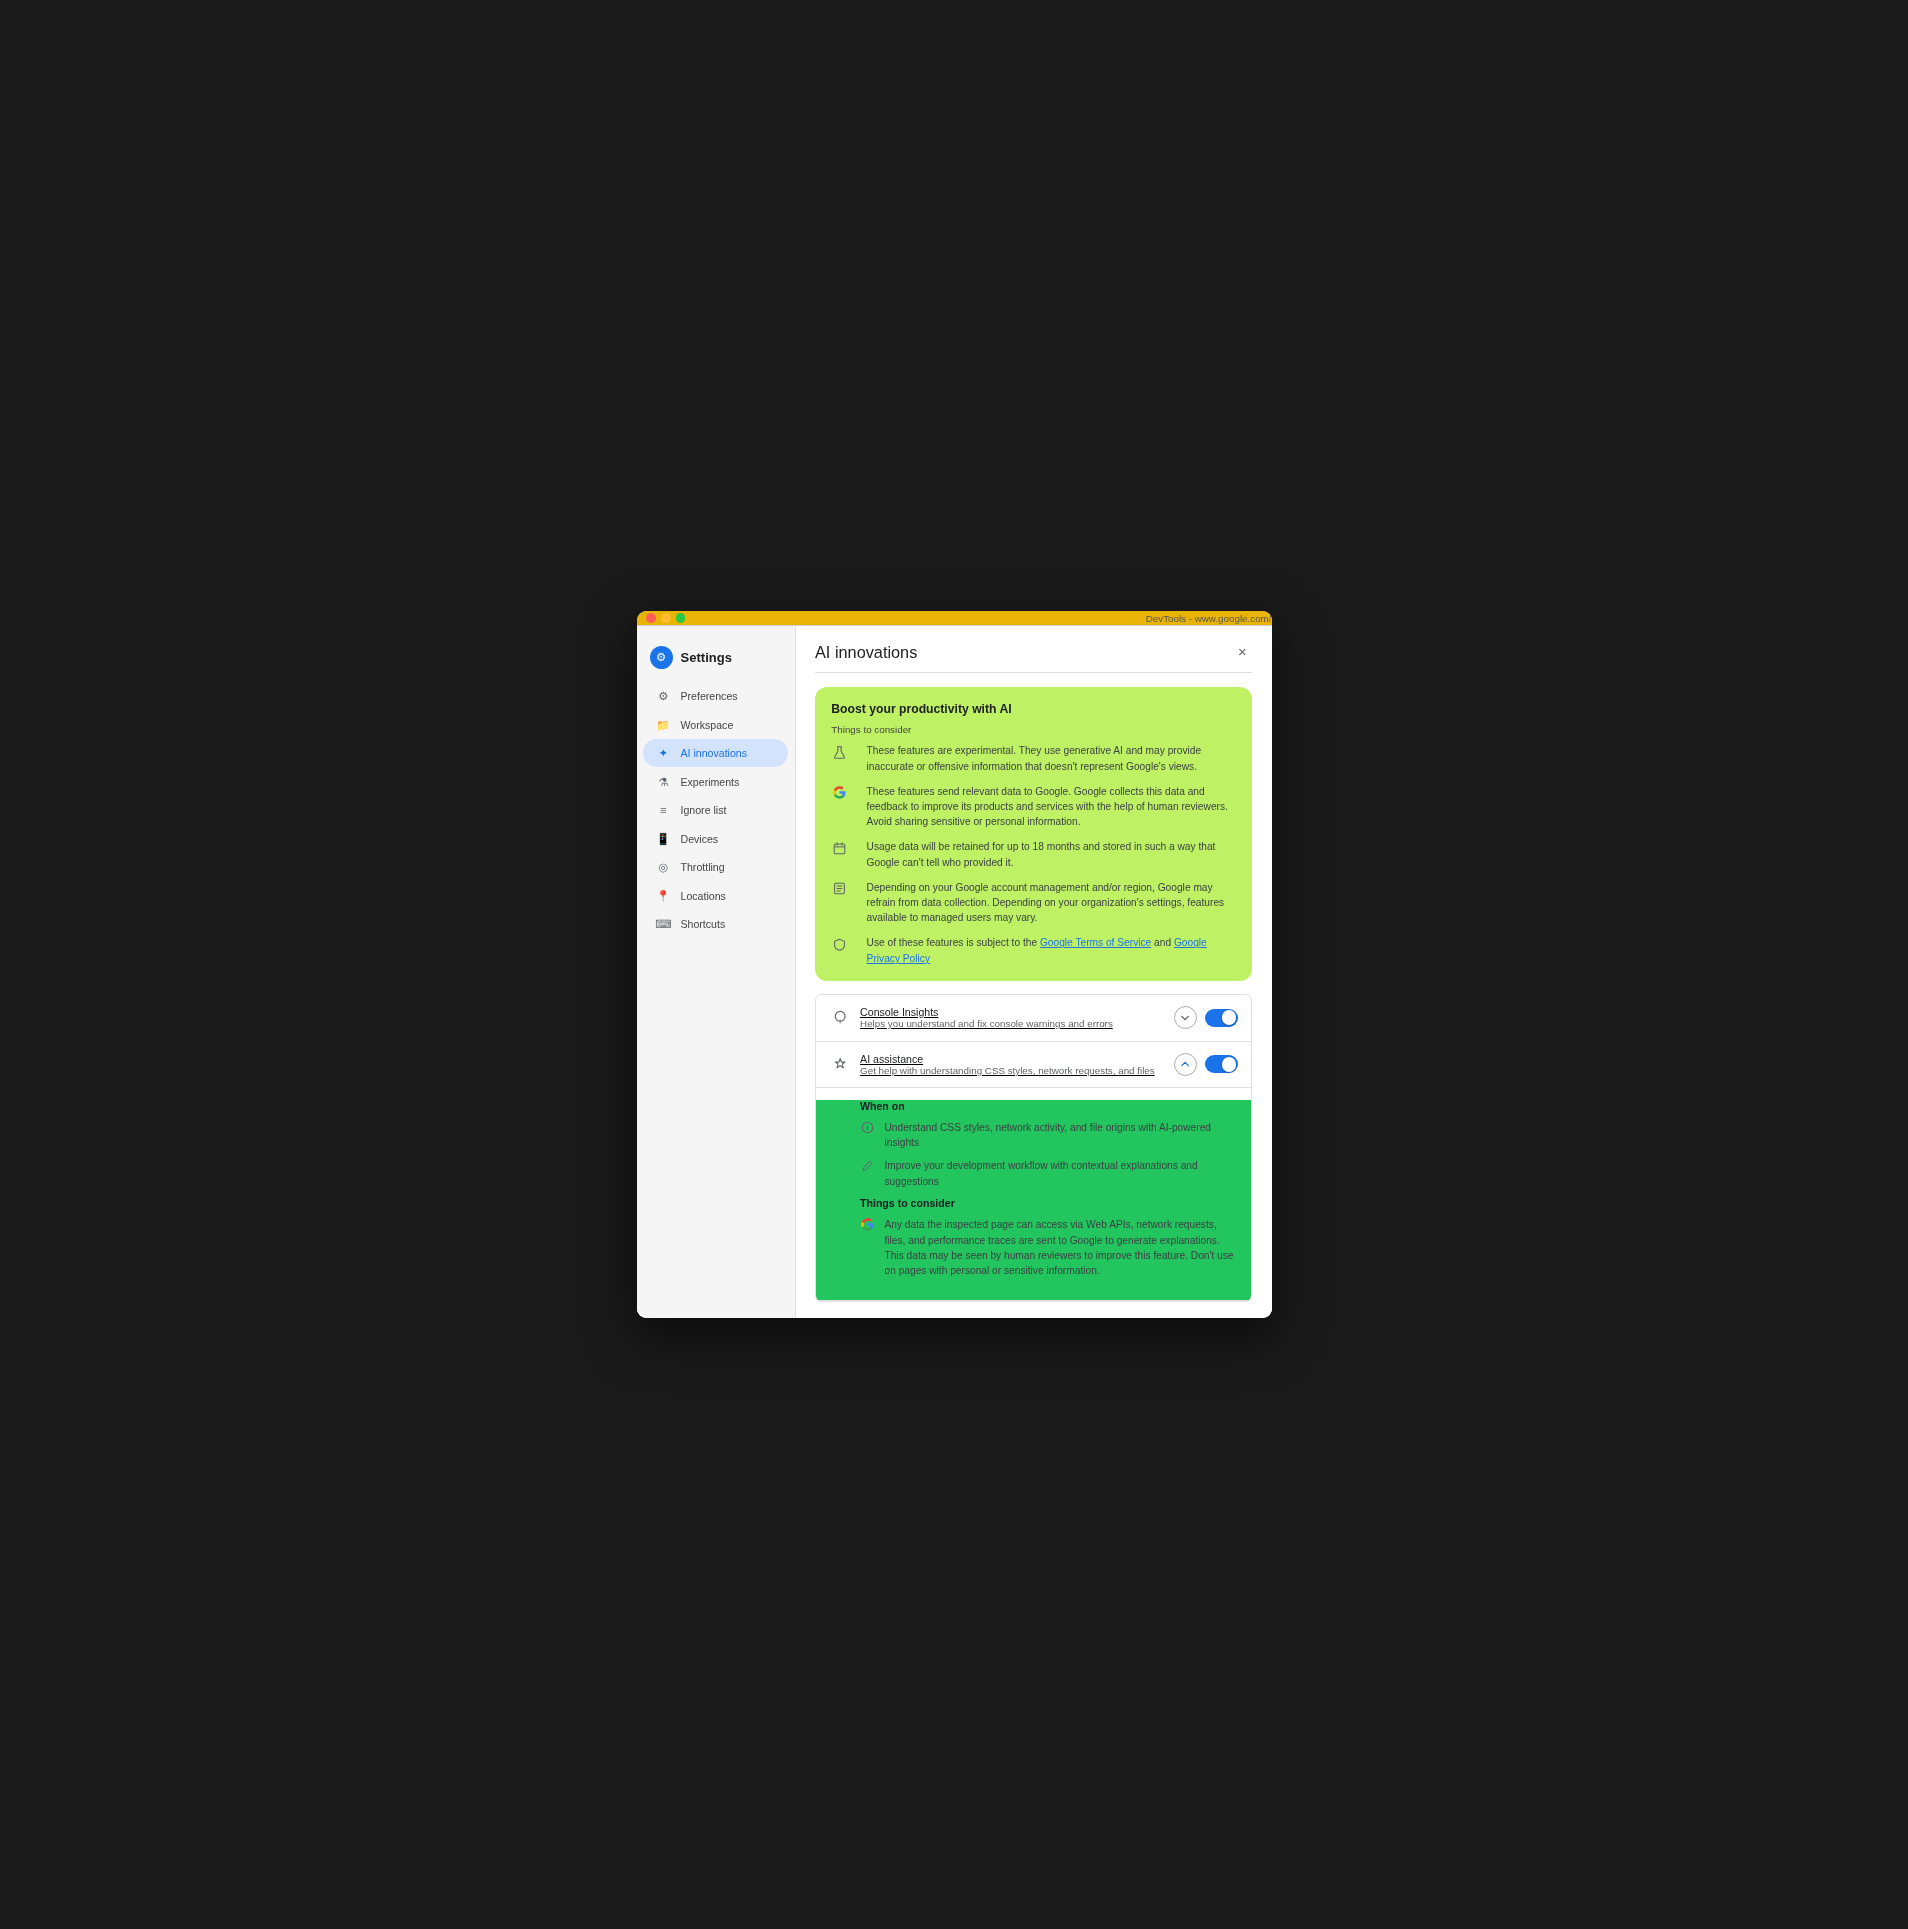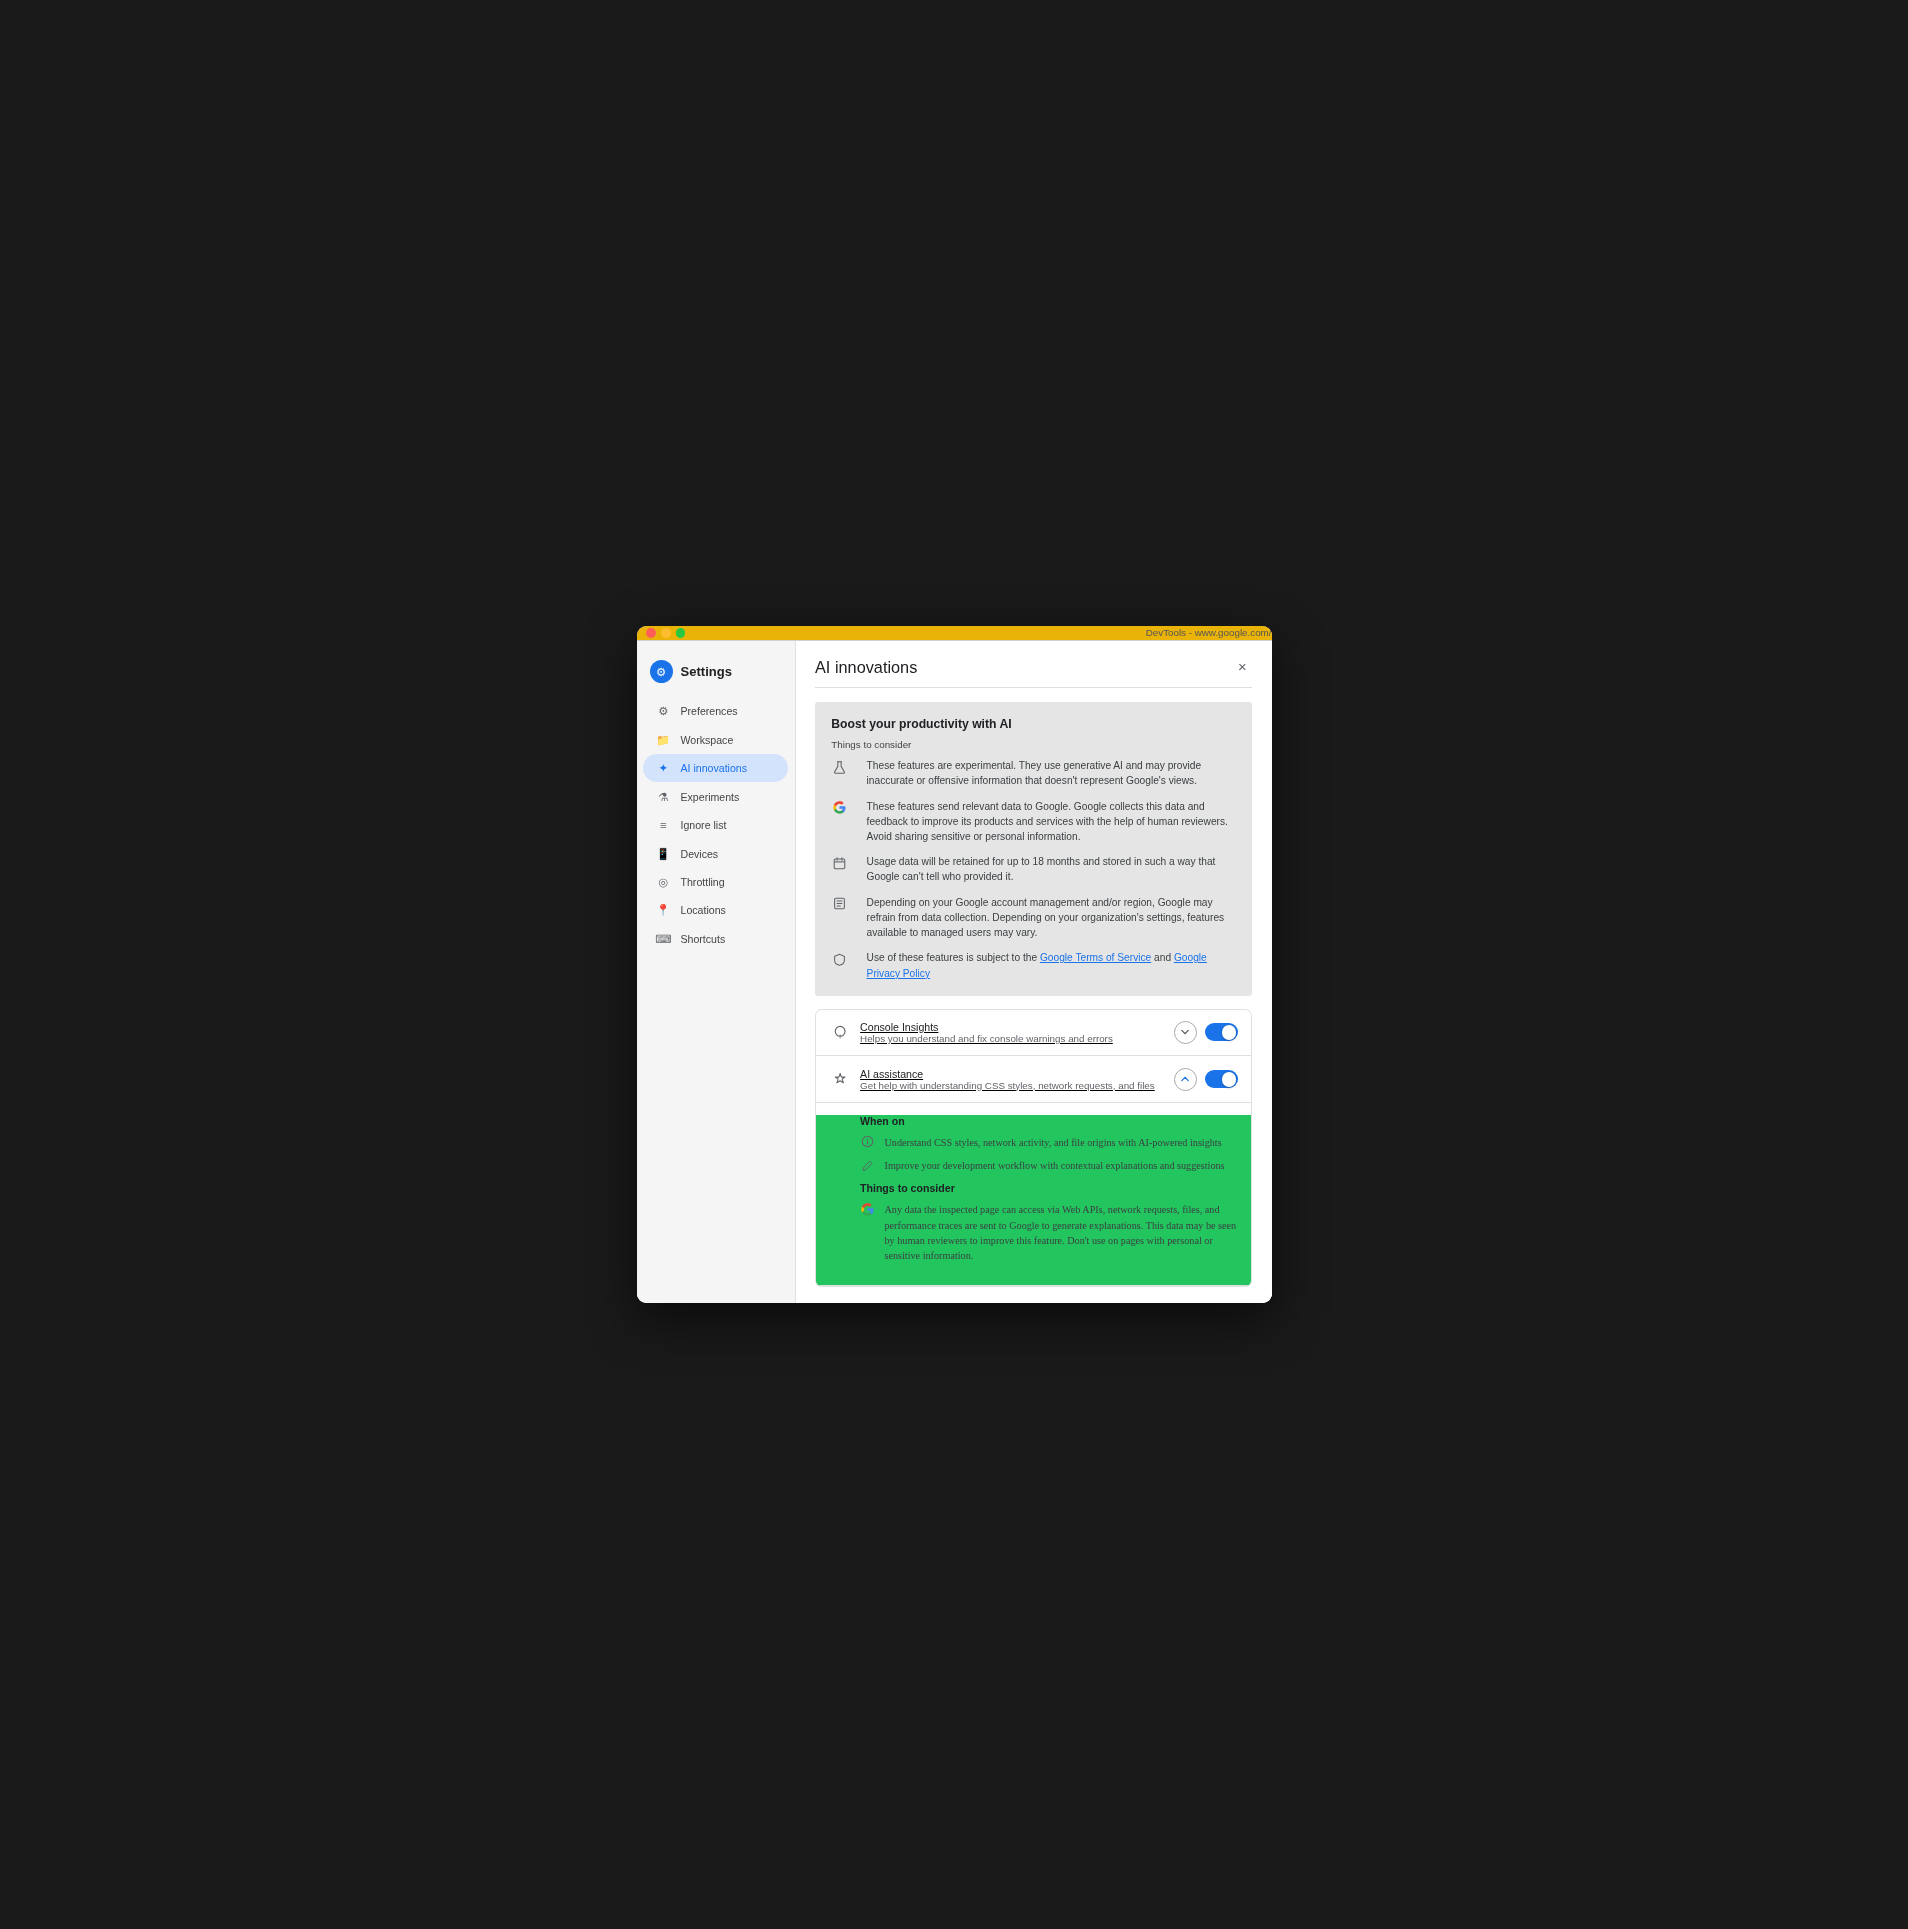--- a/index.html
+++ b/index.html
@@ -136,22 +136,22 @@
       color: #5f6368;
       font-size: 14.7px;
       width: 19.5px;
       height: 19.5px;
       display: flex;
       align-items: center;
       justify-content: center;
       border-radius: 50%;
     }
     .info-box {
-      background: #e5e5e5;
-      border-radius: 3px;
+      background: #bef264;
+      border-radius: 12px;
       padding: 14.7px 16.3px;
       margin-bottom: 13px;
     }
     .info-box-title {
       font-size: 12.2px;
       font-weight: 600;
       color: #202124;
       margin-bottom: 8.1px;
     }
     .info-box-subtitle {
@@ -271,21 +271,20 @@
       font-weight: 600;
       color: #202124;
       margin-bottom: 8.1px;
       margin-top: 11.4px;
     }
     .expanded-item {
       display: flex;
       gap: 9.8px;
       align-items: flex-start;
       margin-bottom: 8.1px;
-      font-family: Liberation Serif, serif;
     }
     .expanded-item-icon {
       font-size: 11.4px;
       color: #5f6368;
       flex-shrink: 0;
       margin-top: 0.8px;
       width: 14.7px;
       text-align: center;
     }
     .expanded-item-text {

